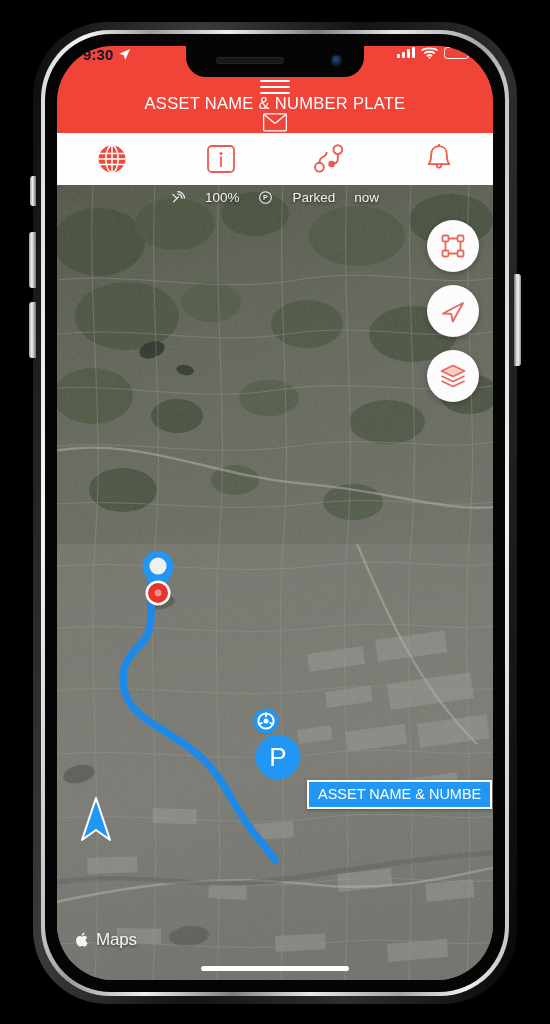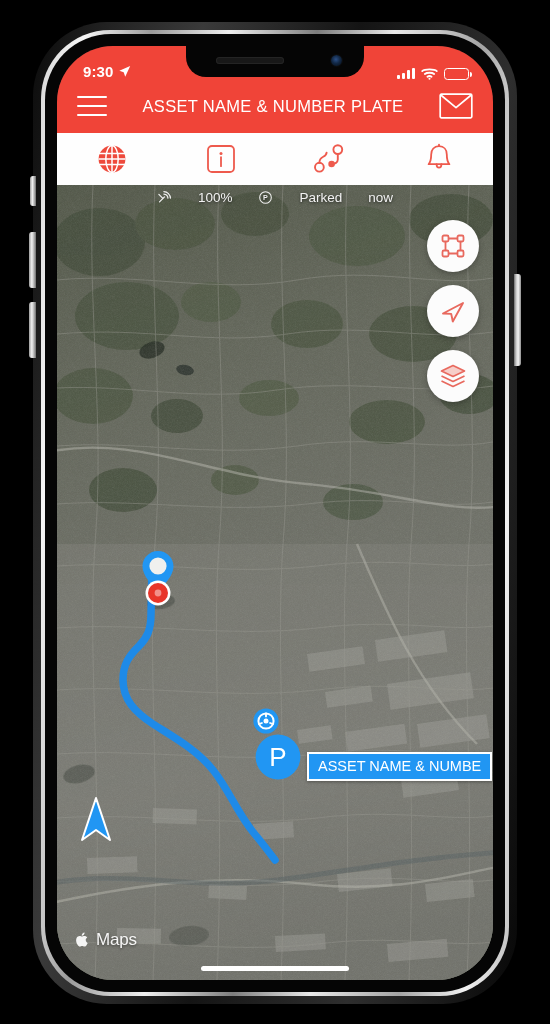--- a/index.html
+++ b/index.html
@@ -60,23 +60,23 @@
   #front-camera{
     position:absolute;right:22px;top:9px;width:11px;height:11px;border-radius:50%;
     background:radial-gradient(circle at 45% 40%,#2b4f86 0%,#122845 45%,#060a10 100%);
     box-shadow:0 0 0 1px #0d0d0d;
   }
 
   
   #status-bar{
     position:absolute;left:0;top:0;width:100%;height:34px;
     background:#F04438;z-index:30;
-    display:flex;align-items:flex-end;justify-content:space-between;
+    display:flex;align-items:flex-start;justify-content:space-between;
     padding:0 20px;box-sizing:border-box;
-    color:#ffffff;
+    color:#0f172a;
   }
   #status-time-wrap{display:flex;align-items:center;gap:5px;font-size:15px;font-weight:700;letter-spacing:.1px;padding-left:6px;}
   #status-right{display:flex;align-items:center;gap:6px;padding-right:4px;}
   .sig-bars{display:flex;align-items:flex-end;gap:2px;height:11px;}
   .sig-bars i{display:block;width:3px;background:#fff;border-radius:1px;}
   .sig-bars i:nth-child(1){height:4px;}
   .sig-bars i:nth-child(2){height:6px;}
   .sig-bars i:nth-child(3){height:9px;}
   .sig-bars i:nth-child(4){height:11px;}
   #battery-icon{
@@ -85,21 +85,21 @@
   }
   #battery-icon::after{content:"";position:absolute;right:-4px;top:3.4px;width:2px;height:5px;
     background:#fff;border-radius:0 2px 2px 0;}
   #battery-fill{height:100%;width:88%;background:#fff;border-radius:1.5px;}
 
   
   #app-header{
     position:absolute;left:0;top:34px;width:100%;height:52px;
     background:#F04438;z-index:25;
     display:flex;align-items:center;justify-content:space-between;
-    padding:0 20px;box-sizing:border-box;
+    padding:0 20px;box-sizing:border-box;flex-direction:column;
   }
   #menu-button{width:30px;height:20px;display:flex;flex-direction:column;justify-content:space-between;cursor:pointer;}
   #menu-button span{display:block;height:2px;background:#fff;border-radius:1px;}
   #header-title{
     color:#fff;font-size:16.5px;font-weight:400;letter-spacing:.3px;
     white-space:nowrap;
   }
   #mail-button{cursor:pointer;display:block;}
 
   
@@ -118,21 +118,21 @@
   #map-area{
     position:absolute;left:0;top:138px;width:100%;bottom:0;
     overflow:hidden;
     background:#5e6453;
   }
   #map-canvas{position:absolute;inset:0;}
 
   
   #map-status-strip{
     position:absolute;left:0;top:0;width:100%;height:26px;z-index:12;
-    display:flex;align-items:center;justify-content:center;gap:26px;
+    display:flex;align-items:center;justify-content:center;gap:19px;
     color:#f2f2f2;font-size:13.5px;
     text-shadow:0 1px 3px rgba(0,0,0,.65);
   }
 
   
   #map-controls{position:absolute;right:14px;top:36px;z-index:14;display:flex;flex-direction:column;gap:13px;}
   .map-ctrl-btn{
     width:52px;height:52px;border-radius:50%;
     background:#fcfcfc;
     display:flex;align-items:center;justify-content:center;
@@ -148,21 +148,21 @@
   #marker-heading-arrow{left:22px;top:612px;}
 
   .map-label{
     position:absolute;z-index:17;
     background:#2196F3;color:#fff;
     border:2px solid #ffffff;
     font-size:14.5px;white-space:nowrap;
     padding:4px 9px 5px 9px;
     box-shadow:0 1px 3px rgba(0,0,0,.35);
   }
-  #label-asset{left:250px;top:568px;}
+  #label-asset{left:250px;top:596px;}
   #label-bob{left:68px;top:656px;}
 
   #maps-attribution{
     position:absolute;left:18px;bottom:30px;z-index:16;
     display:flex;align-items:center;gap:6px;
     color:#fff;font-size:17px;letter-spacing:-.2px;
     text-shadow:0 1px 3px rgba(0,0,0,.55);
     opacity:.92;
   }
 

